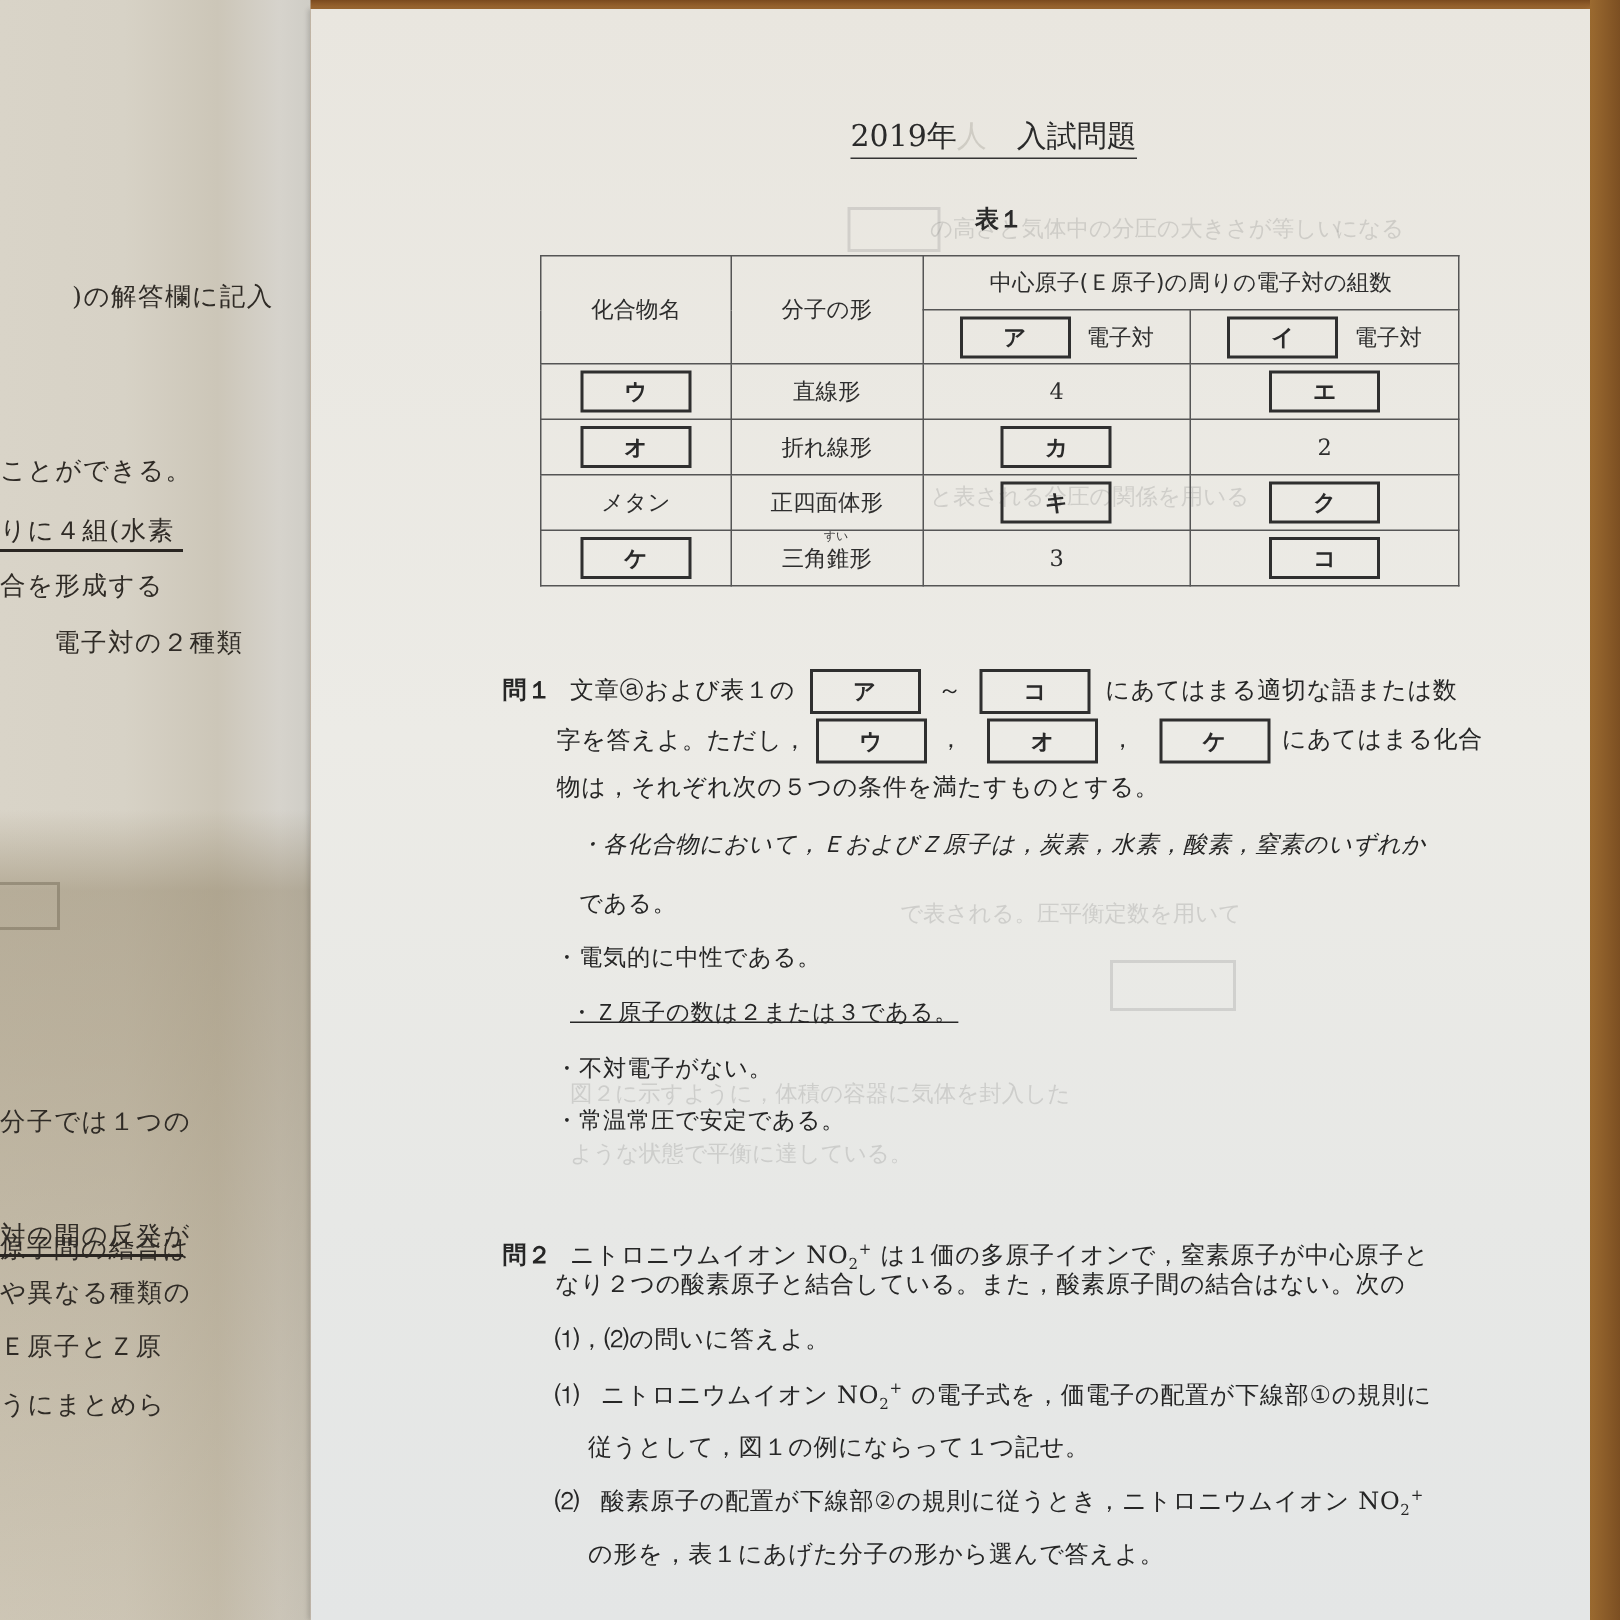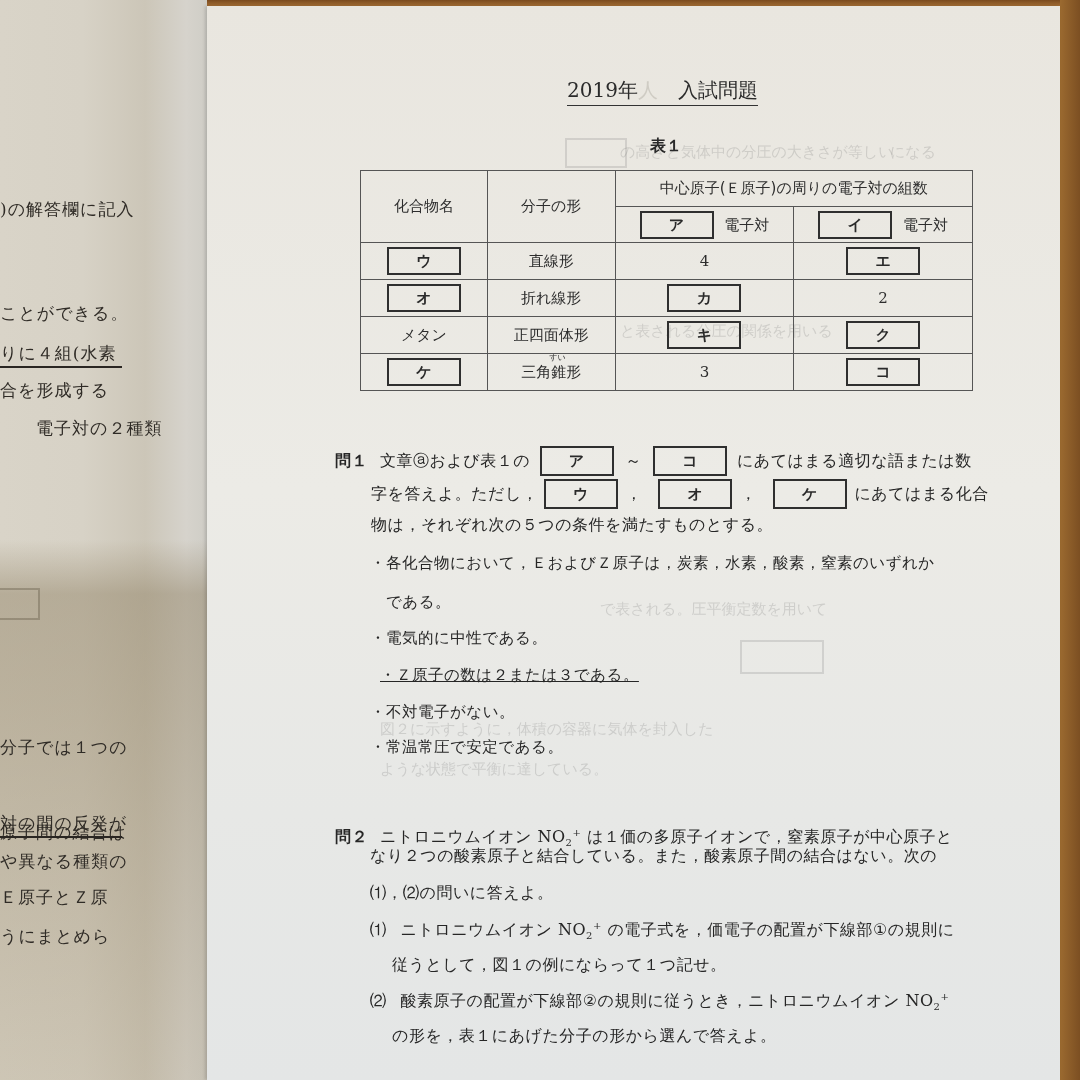--- a/index.html
+++ b/index.html
@@ -85,21 +85,21 @@
 </head>
 <body>
 
 <div class="wood-top"></div>
 <div class="wood-right"></div>
 
 <div class="left-page">
   <div class="shade"></div>
   <div class="left-faint-box" style="left:-4px;top:588px;width:40px;height:28px;"></div>
   <div id="left-lines" style="position: absolute; left: 0px; top: 0px; width: 207px; height: 1080px;">
-      <div class="left-line" style="top: 198px; right: 85px;">)の解答欄に記入</div>
+      <div class="left-line" style="top: 186px; right: 85px; padding-left: 48px;">)の解答欄に記入</div>
       <div class="left-line" style="top: 302px; right: 85px;">ことができる。</div>
       <div class="left-line ul" style="top: 342px; right: 85px;">りに４組(水素</div>
       <div class="left-line" style="top: 379px; right: 85px;">合を形成する</div>
       <div class="left-line" style="top: 417px; right: 85px; margin-left: 36px;">電子対の２種類</div>
       <div class="left-line" style="top: 736px; right: 85px;">分子では１つの</div>
       <div class="left-line" style="top: 774px; right: 85px; margin-top: 47px;">原子間の結合は</div>
       <div class="left-line ul" style="top: 812px; right: 85px;">対の間の反発が</div>
       <div class="left-line" style="top: 850px; right: 85px;">や異なる種類の</div>
       <div class="left-line" style="top: 886px; right: 85px;">Ｅ原子とＺ原</div>
       <div class="left-line" style="top: 925px; right: 85px;">うにまとめら</div>
@@ -182,21 +182,21 @@
   <span class="ans-box inline">コ</span>
   <span style="margin-left:4px">にあてはまる適切な語または数</span>
 </div>
 <div class="text-line" style="left:371px;top:479px;">
   <span>字を答えよ。ただし，</span>
   <span class="ans-box inline">ウ</span><span style="margin:0 16px 0 8px">，</span><span class="ans-box inline">オ</span><span style="margin:0 16px 0 8px">，</span><span class="ans-box inline">ケ</span>
   <span style="margin-left:2px">にあてはまる化合</span>
 </div>
 <div class="text-line" style="left:371px;top:515px;">物は，それぞれ次の５つの条件を満たすものとする。</div>
 
-<div class="bullet-line" style="left:370px;top:553px;">・各化合物において，ＥおよびＺ原子は，炭素，水素，酸素，窒素のいずれか</div>
+<div class="bullet-line" style="left:386px;top:553px;font-style:italic;">・各化合物において，ＥおよびＺ原子は，炭素，水素，酸素，窒素のいずれか</div>
 <div class="bullet-line" style="left:370px;top:592px;">　である。</div>
 <div class="bullet-line" style="left:370px;top:628px;">・電気的に中性である。</div>
 <div class="bullet-line" style="left:380px;top:665px;text-decoration:underline;">・Ｚ原子の数は２または３である。</div>
 <div class="bullet-line" style="left:370px;top:702px;">・不対電子がない。</div>
 <div class="bullet-line" style="left:370px;top:737px;">・常温常圧で安定である。</div>
 
 <div class="text-line" style="left:335px;top:827px;">
   <span class="q-label">問２</span><span>ニトロニウムイオン</span>
   <span class="chem"><span>NO</span><span class="sub">2</span><span class="sup">+</span></span>
   <span>は１価の多原子イオンで，窒素原子が中心原子と</span>

